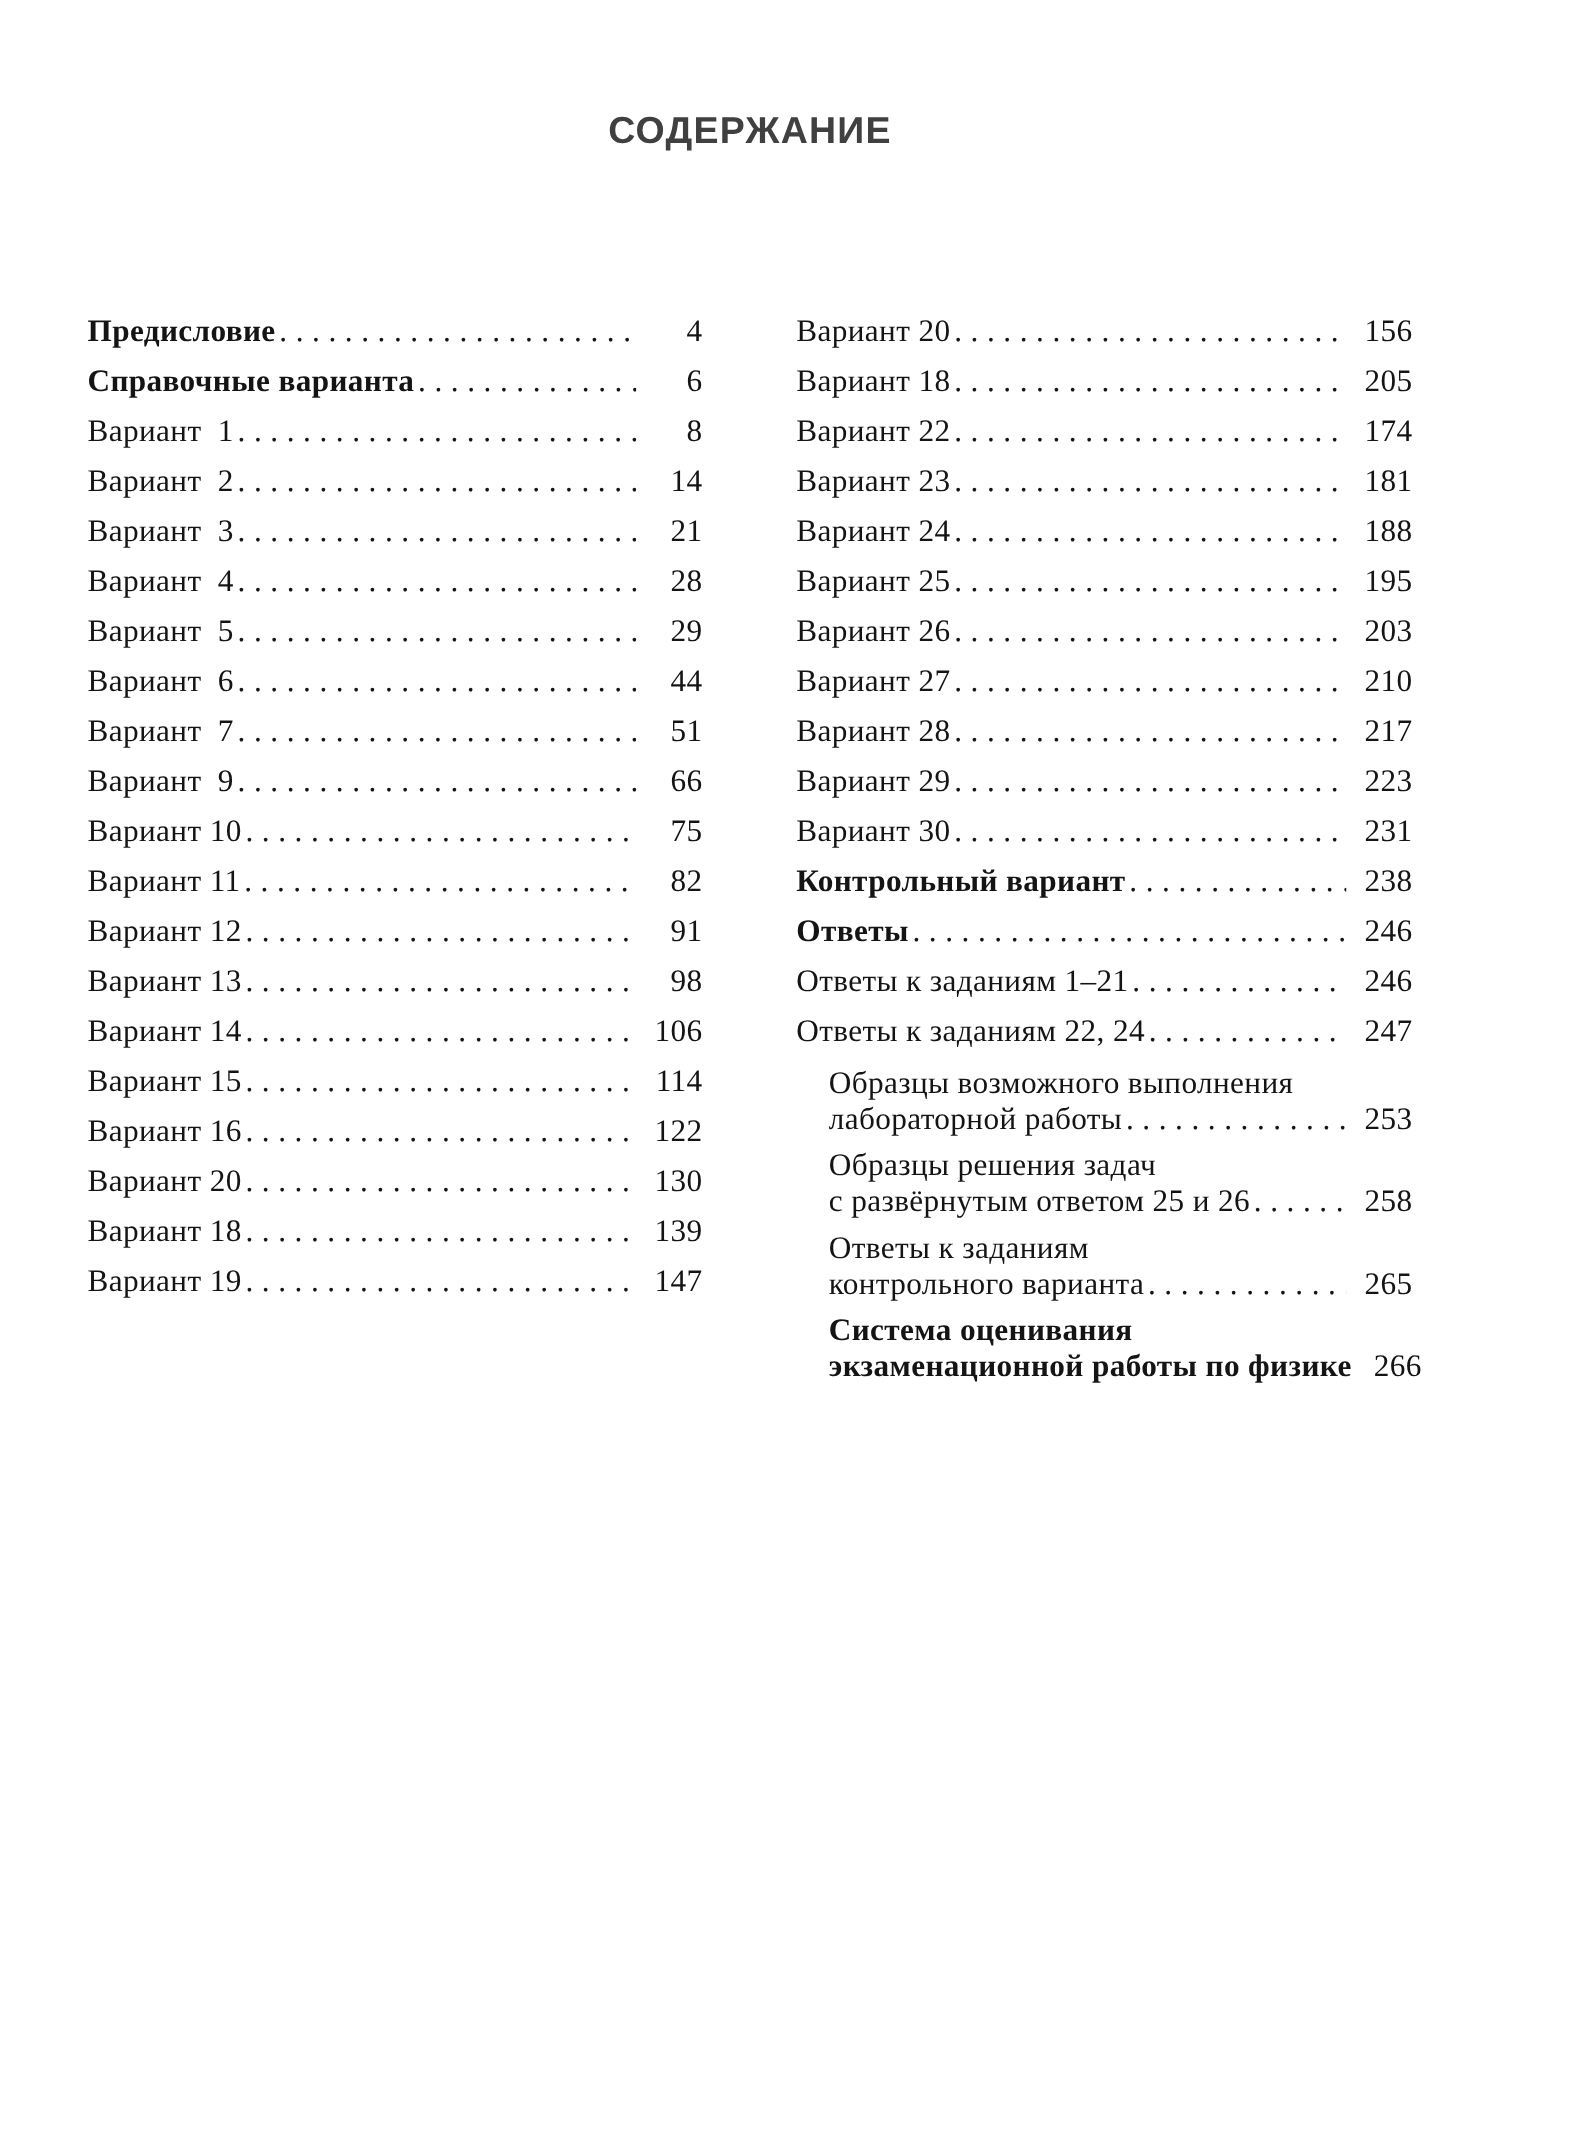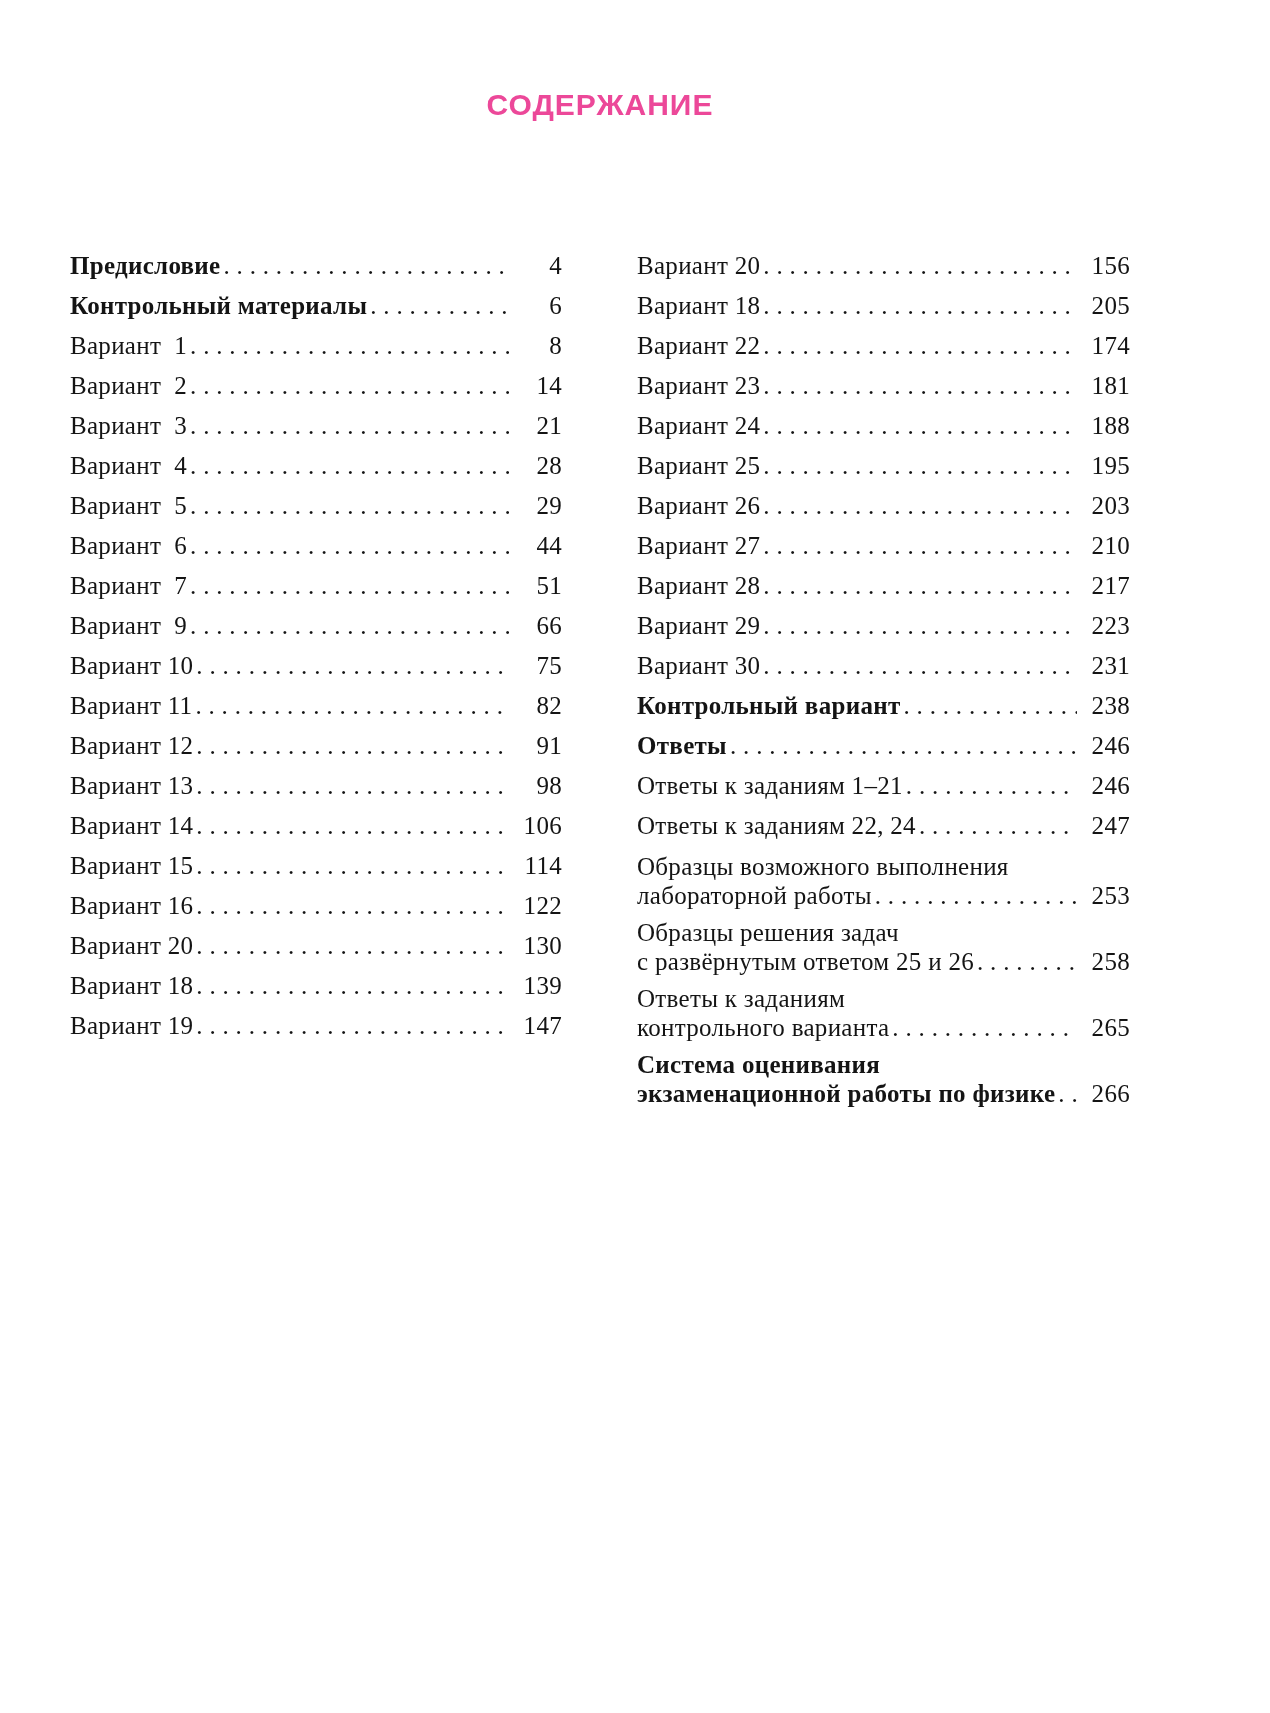--- a/index.html
+++ b/index.html
@@ -24,21 +24,21 @@
   .page-title {
     position: absolute;
     left: 70px;
     top: 88px;
     width: 1060px;
     text-align: center;
     font-family: "Liberation Sans", sans-serif;
     font-weight: 700;
     font-size: 30px;
     letter-spacing: 1px;
-    color: #ec4899;
+    color: #404040;
   }
   .columns {
     position: absolute;
     left: 70px;
     top: 252px;
     width: 1060px;
     display: grid;
     grid-template-columns: 492px 493px;
     column-gap: 75px;
     align-items: start;
@@ -73,20 +73,21 @@
   }
   .pg {
     flex: 0 0 auto;
     min-width: 48px;
     text-align: right;
     padding-left: 5px;
     font-weight: 400;
   }
   .row.two-line .line {
     line-height: 29px;
+    margin-left: 26px;
   }
   .row.two-line {
     margin-bottom: 8px;
   }
 </style>
 </head>
 <body>
 
 <div class="sheet">
 
@@ -97,21 +98,21 @@
         <div class="row bold">
     <div class="line line1">
       <span class="lbl l1-label">Предисловие</span>
       <span class="dots"></span>
       <span class="pg">4</span>
     </div>
 
   </div>
         <div class="row bold">
     <div class="line line1">
-      <span class="lbl l1-label">Контрольный материалы</span>
+      <span class="lbl l1-label">Справочные варианта</span>
       <span class="dots"></span>
       <span class="pg">6</span>
     </div>
 
   </div>
         <div class="row">
     <div class="line line1">
       <span class="lbl l1-label">Вариант&nbsp;&nbsp;1</span>
       <span class="dots"></span>
       <span class="pg">8</span>

